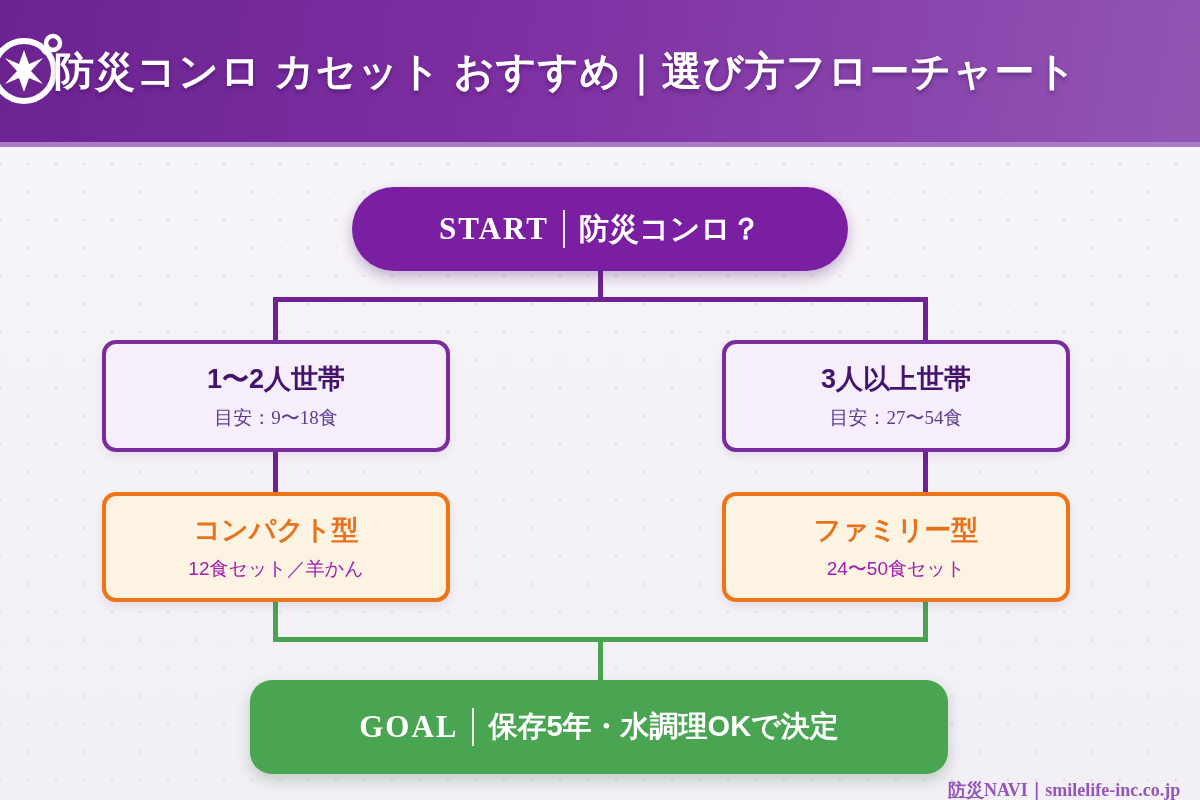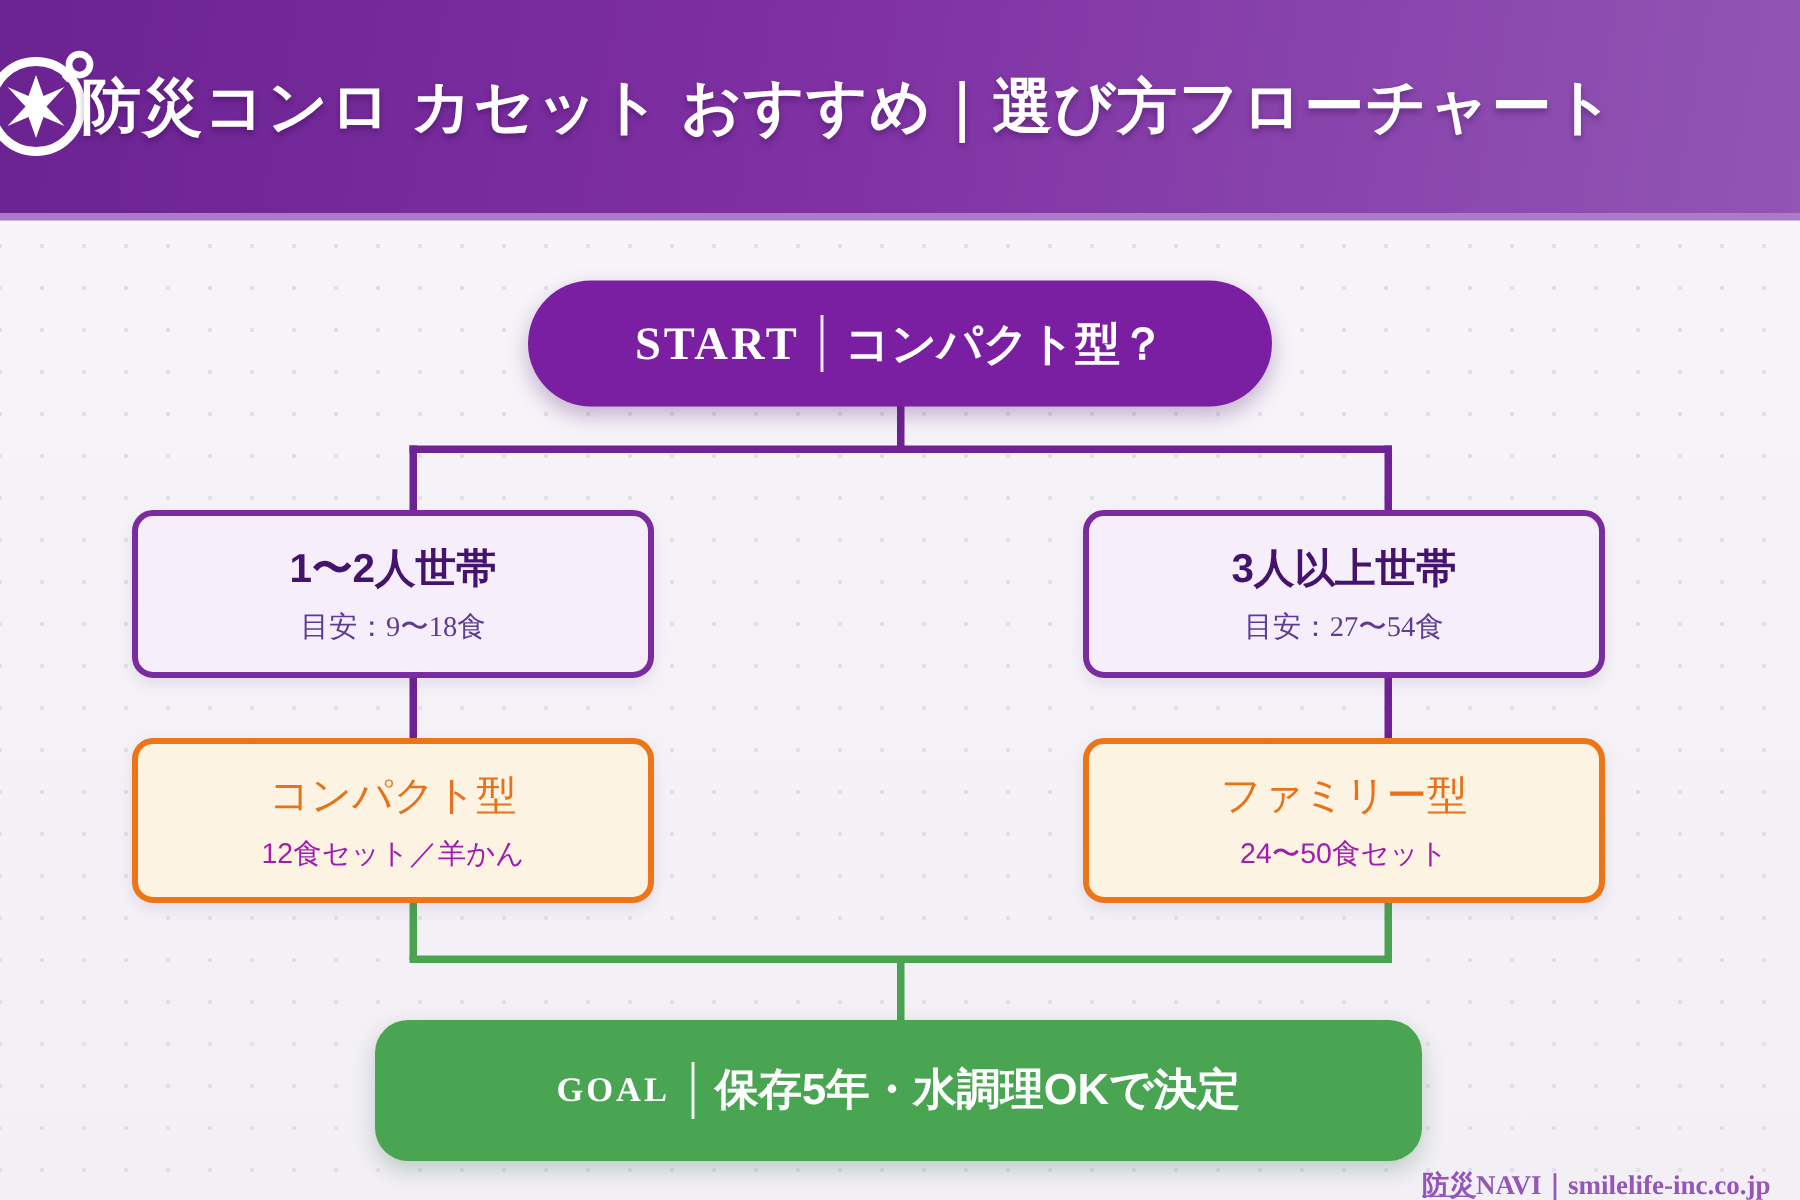--- a/index.html
+++ b/index.html
@@ -62,35 +62,35 @@
 
   
   .node {
     position: absolute; width: 348px; z-index: 2;
     border-radius: 14px; display: flex; flex-direction: column;
     align-items: center; justify-content: center; gap: 8px; text-align: center;
     box-shadow: 0 4px 10px rgba(80,40,110,0.10);
   }
   .cond { top: 340px; height: 112px; background: #f6eefb; border: 4px solid #7a2b9d; }
   .res  { top: 492px; height: 110px; background: #fdf3e2; border: 4px solid #ee7418; }
-  .col-left  { left: 88px; text-align: center; }
+  .col-left  { left: 102px; text-align: center; }
   .col-right { left: 722px; text-align: center; }
   .cond .node-title { color: #43136e; font-size: 27px; font-weight: 800; }
   .cond .node-sub   { color: #5e3c92; font-size: 19px; font-family: "Liberation Serif", serif; }
-  .res  .node-title { color: #e8721b; font-size: 27px; font-weight: 400; }
+  .res  .node-title { color: #e8721b; font-size: 27px; font-weight: 700; }
   .res  .node-sub   { color: #a21caf; font-size: 19px; font-family: Liberation Sans, sans-serif; }
 
   
   .goal {
     position: absolute; left: 250px; top: 680px; width: 698px; height: 94px;
     background: #49a551; border-radius: 22px; z-index: 2;
     display: flex; align-items: center; justify-content: center; gap: 14px;
     box-shadow: 0 6px 14px rgba(40,100,50,0.25); color: #ffffff;
   }
-  .goal .prefix { font-family: "Liberation Serif", serif; font-size: 23px; font-weight: 700; letter-spacing: 2px; }
+  .goal .prefix { font-family: "Liberation Serif", serif; font-size: 31px; font-weight: 700; letter-spacing: 2px; }
   .goal .label { font-size: 29px; font-weight: 800; }
 
   
   .footer {
     position: absolute; left: 948px; top: 778px; z-index: 4;
     color: #9456b8; font-size: 18px; white-space: nowrap;
   }
   .footer .jp { font-weight: 800; font-family: "Liberation Sans", sans-serif; text-decoration: underline; }
   .footer .en { font-weight: 700; font-family: "Liberation Serif", serif; }
 </style>
@@ -116,21 +116,21 @@
   <div class="line v" id="cm-l"></div>
   <div class="line v" id="cm-r"></div>
   <div class="line v green" id="cg-l"></div>
   <div class="line v green" id="cg-r"></div>
   <div class="line h green" id="cg-h"></div>
   <div class="line v green" id="cg-c"></div>
 
   <div class="start-pill">
     <span class="prefix">START</span>
     <span class="divider-bar"></span>
-    <span class="question">コンパクト型？</span>
+    <span class="question">防災コンロ？</span>
   </div>
 
   <div class="node cond col-left">
     <div class="node-title">1〜2人世帯</div>
     <div class="node-sub">目安：9〜18食</div>
   </div>
 
   <div class="node cond col-right">
     <div class="node-title">3人以上世帯</div>
     <div class="node-sub">目安：27〜54食</div>

